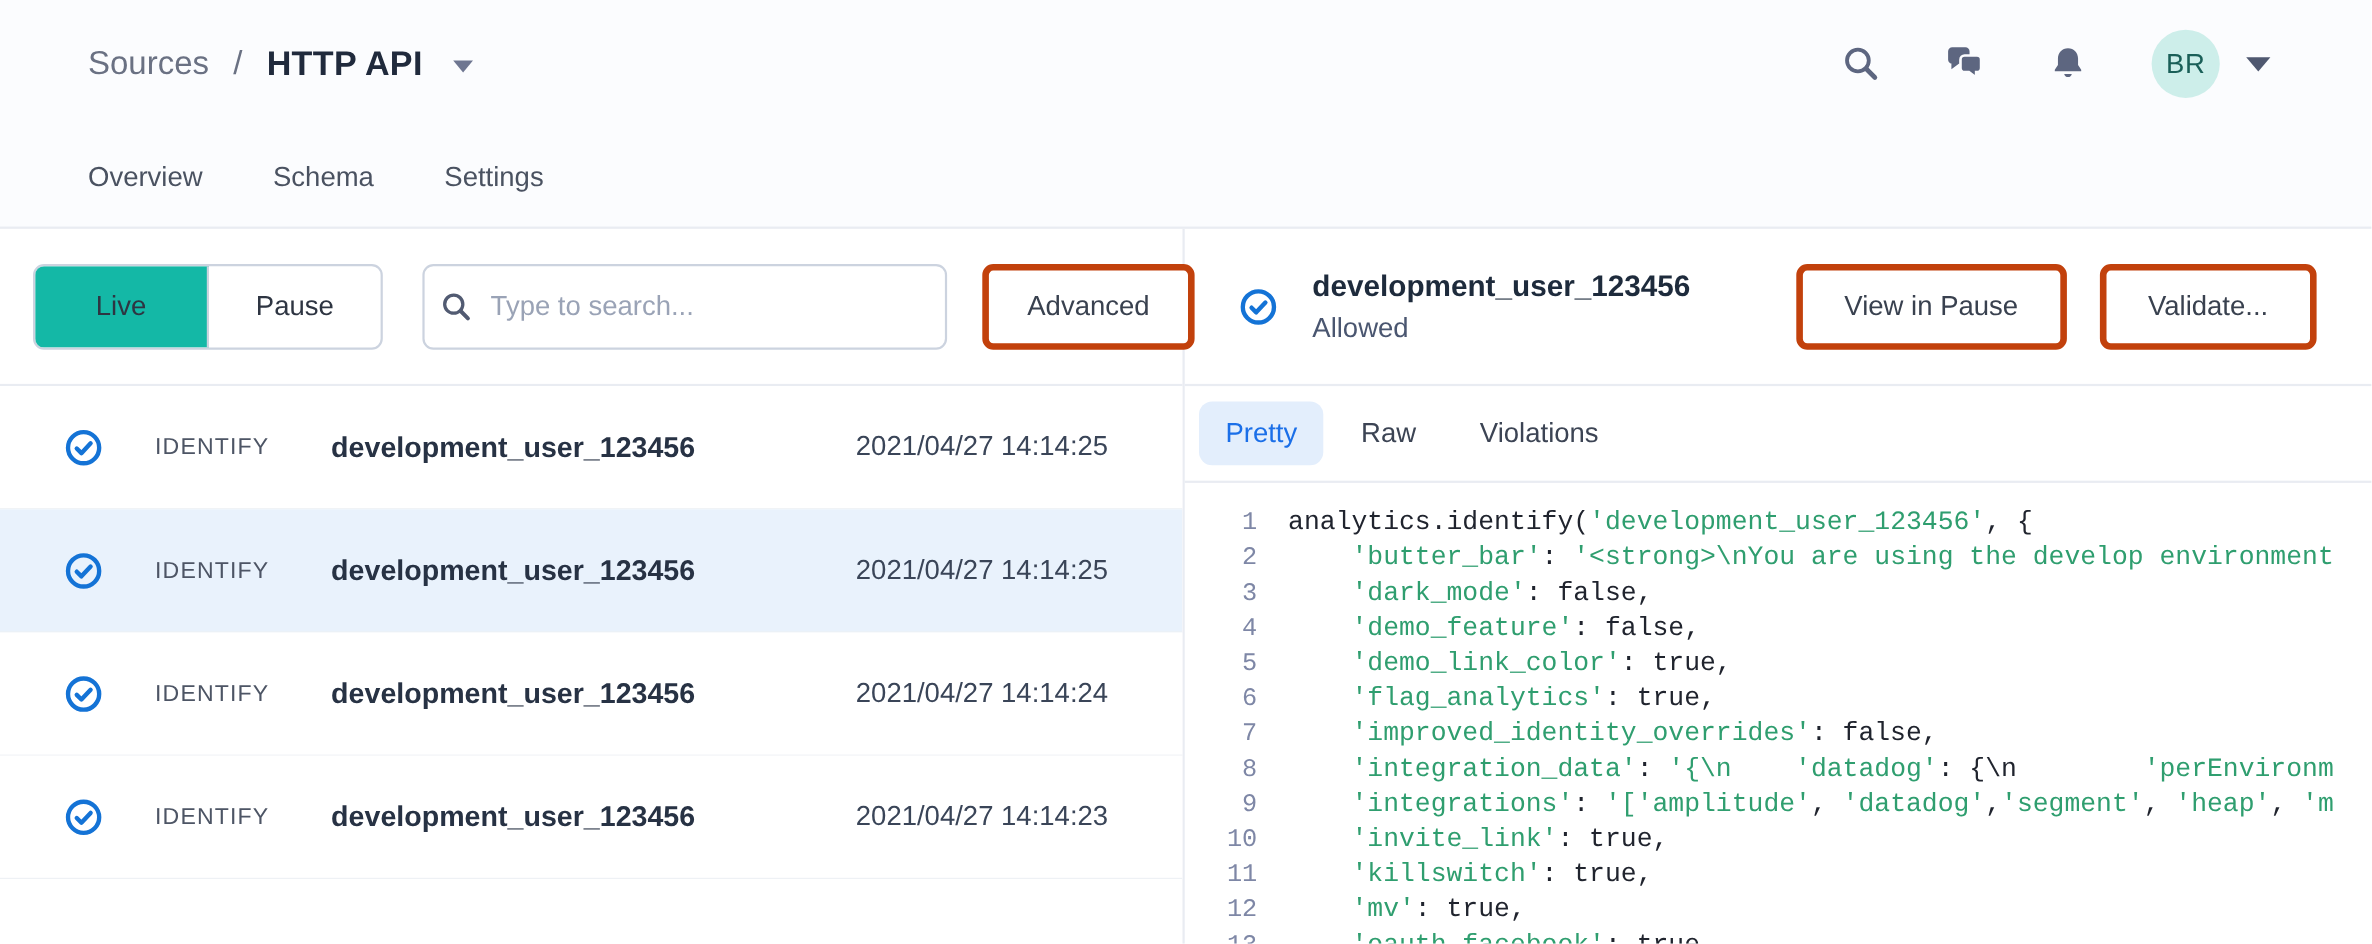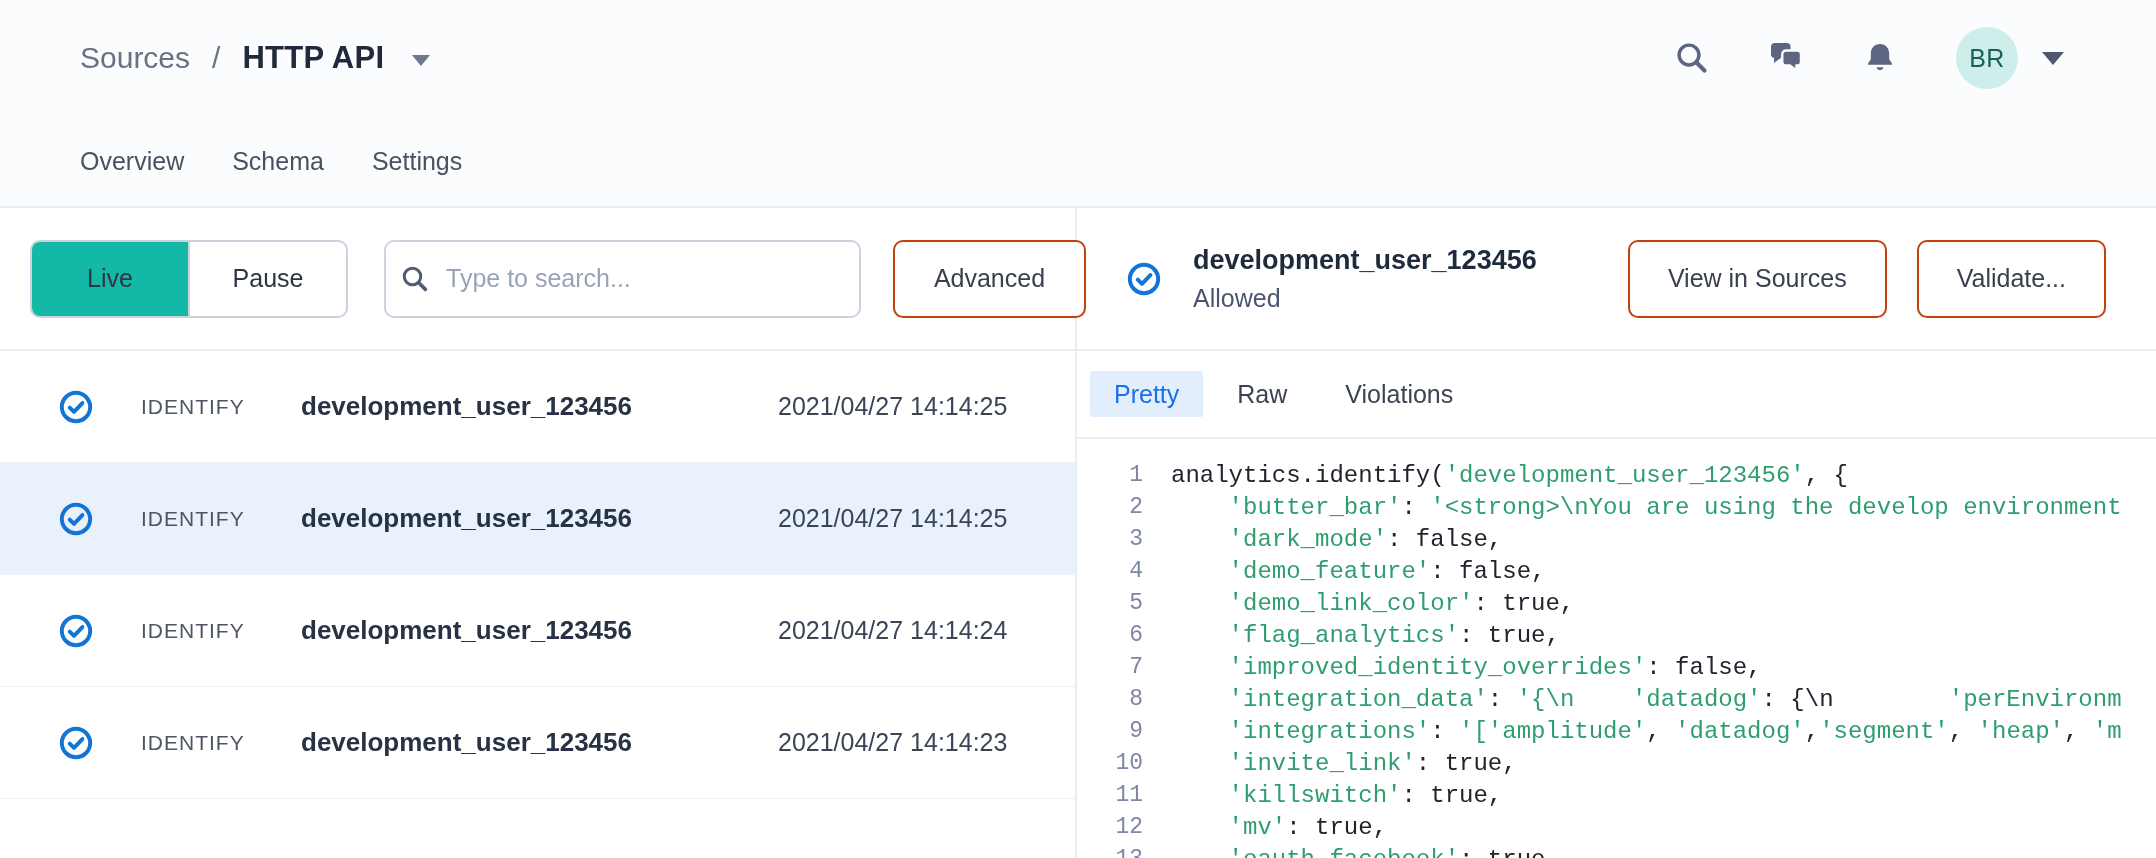--- a/index.html
+++ b/index.html
@@ -17,42 +17,42 @@
   .caret-sm { width:0; height:0; border-left:9px solid transparent; border-right:9px solid transparent;
               border-top:11px solid #6e7691; margin-left:28px; margin-top:4px; }
   .top-actions { position:absolute; top:0; right:92px; height:116px; display:flex; align-items:center; gap:58px; }
   .icon-btn { width:36px; height:36px; display:flex; align-items:center; justify-content:center; cursor:pointer; }
   .avatar-wrap { display:flex; align-items:center; gap:24px; cursor:pointer; }
   .avatar { width:62px; height:62px; border-radius:50%; background:#cdeeea; color:#1a5f58;
             font-size:25px; display:flex; align-items:center; justify-content:center; letter-spacing:0.5px; }
   .caret-lg { width:0; height:0; border-left:11px solid transparent; border-right:11px solid transparent;
               border-top:13px solid #4f5870; }
 
-  .tabs-row { height:90px; display:flex; align-items:center; padding-left:80px; gap:48px; }
+  .tabs-row { height:90px; display:flex; align-items:center; padding-left:80px; gap:64px; }
   .tab { height:90px; display:flex; align-items:center; font-size:25px; color:#4a5261; position:relative; cursor:pointer; }
   .tab.active { color:#3e6bea; }
   .tab.active::after { content:''; position:absolute; left:-8px; right:-8px; bottom:0; height:7px;
                        background:#3e6bea; border-radius:4px; }
 
   
   .main { flex:1; display:flex; min-height:0; background:#fff; }
 
   
   .events-panel { width:1077px; flex:0 0 auto; border-right:2px solid #e9ecf2; display:flex; flex-direction:column; }
   .toolbar { height:143px; flex:0 0 auto; border-bottom:2px solid #e9ecf2; display:flex; align-items:center; padding-left:30px; }
   .segmented { width:318px; height:78px; border:2px solid #ccd3df; border-radius:10px; overflow:hidden;
                display:flex; background:#fff; flex:0 0 auto; }
   .seg { flex:1; display:flex; align-items:center; justify-content:center; font-size:25px; color:#2e3542; cursor:pointer; }
   .seg.live { background:#14b8a6; border-right:2px solid #ccd3df; }
   .searchbox { width:477px; height:78px; border:2px solid #ccd3df; border-radius:10px; background:#fff;
                display:flex; align-items:center; padding:0 14px; gap:16px; margin-left:36px; flex:0 0 auto; }
   .searchbox input { flex:1; border:none; outline:none; background:transparent; font-size:25px;
                      color:#2c3648; font-family:"Liberation Sans", sans-serif; }
   .searchbox input::placeholder { color:#9aa3b6; }
-  .btn { height:78px; border:2px solid #c2410c; border-radius:10px; background:#fff; font-size:25px; color:#39414f;
+  .btn { height:78px; border:6px solid #c2410c; border-radius:10px; background:#fff; font-size:25px; color:#39414f;
          display:flex; align-items:center; justify-content:center; cursor:pointer; }
   .advanced { width:193px; margin-left:32px; flex:0 0 auto; }
 
   .event-list { flex:1; overflow:hidden; }
   .row { height:112px; display:flex; align-items:center; padding-left:59px; border-bottom:1px solid #edf0f4;
          background:#fff; cursor:pointer; }
   .row.selected { background:#e9f2fc; }
   .row-icon { width:34px; height:34px; margin-right:48px; flex:0 0 auto; }
   .row-type { width:160px; font-size:21px; letter-spacing:1px; color:#4d5565; flex:0 0 auto; }
   .row-name { width:477px; font-size:26px; font-weight:bold; color:#273244; flex:0 0 auto;
@@ -65,21 +65,21 @@
                    padding:0 50px; }
   .detail-check { width:34px; height:34px; flex:0 0 auto; margin-right:32px; }
   .detail-titles { display:flex; flex-direction:column; gap:8px; min-width:0; }
   .detail-title { font-size:27px; font-weight:bold; color:#1e2b3c; white-space:nowrap; }
   .detail-status { font-size:25px; color:#4a5670; }
   .detail-buttons { margin-left:auto; display:flex; gap:30px; flex:0 0 auto; }
   .detail-buttons .btn { padding:0 38px; }
 
   .detail-tabs { height:88px; flex:0 0 auto; border-bottom:2px solid #e9ecf2; display:flex; align-items:center;
                  padding-left:13px; }
-  .dtab { height:46px; padding:0 24px; margin-right:10px; display:flex; align-items:center; border-radius:2px;
+  .dtab { height:58px; padding:0 24px; margin-right:10px; display:flex; align-items:center; border-radius:12px;
           font-size:25px; color:#3c4454; cursor:pointer; }
   .dtab.active { color:#1b6fe8; background:#e3eefc; }
 
   .code { flex:1; overflow:hidden; padding-top:20px; font-family:"Liberation Mono", monospace; font-size:24px; }
   .cline { height:32px; display:flex; align-items:center; white-space:pre; }
   .lnum { width:66px; flex:0 0 auto; text-align:right; color:#7e87a6; font-size:23px;
           font-family:"Liberation Mono", monospace; }
   .ltext { margin-left:28px; white-space:pre; }
   .seg-d { color:#20242e; }
   .seg-s { color:#2f9e6f; }
@@ -214,21 +214,21 @@
   <svg viewBox="0 0 24 24" width="34" height="34">
     <circle cx="12" cy="12" r="10" fill="none" stroke="#1473d6" stroke-width="2.8"></circle>
     <path d="M7.6 12.5l3 3 5.9-6.3" fill="none" stroke="#1473d6" stroke-width="2.8" stroke-linecap="round" stroke-linejoin="round"></path>
   </svg>
 </span>
         <span class="detail-titles">
           <span class="detail-title">development_user_123456</span>
           <span class="detail-status">Allowed</span>
         </span>
         <span class="detail-buttons">
-          <span class="btn">View in Sources</span>
+          <span class="btn">View in Pause</span>
           <span class="btn">Validate...</span>
         </span>
       </div>
 
       <div class="detail-tabs">
   <div class="dtab active">
             <span>Pretty</span>
           </div>
 
   <div class="dtab">

